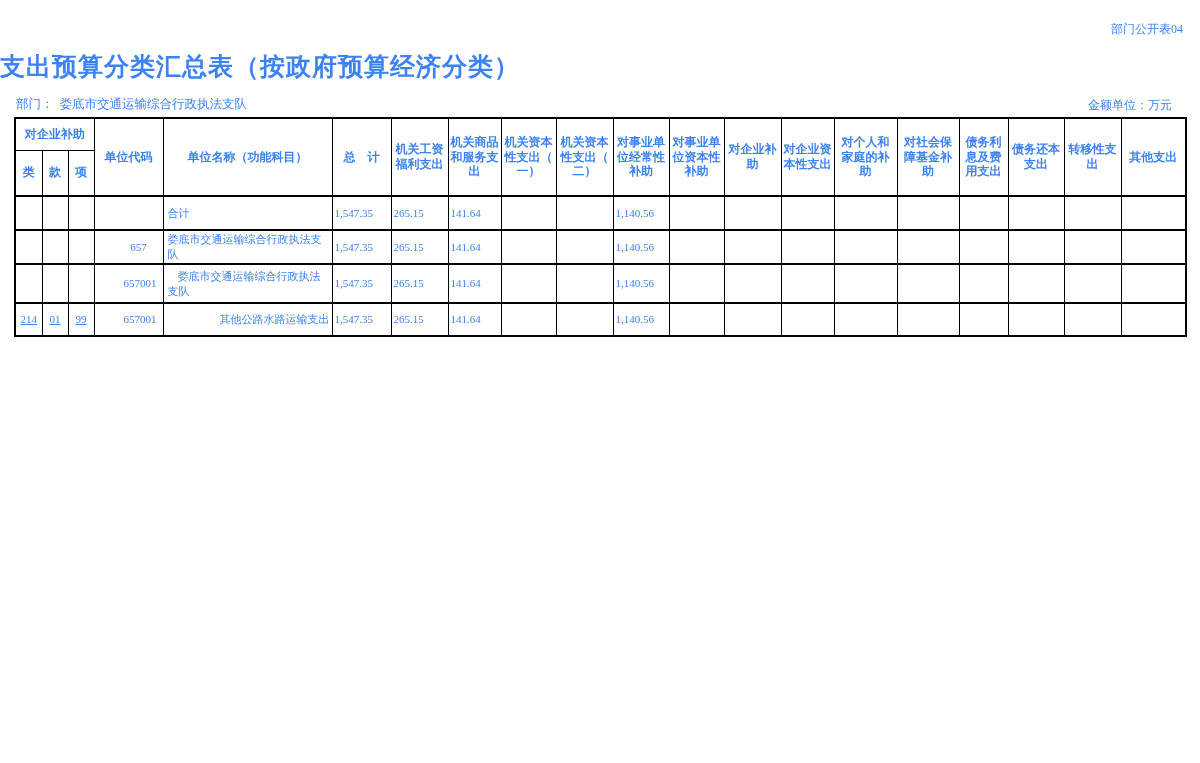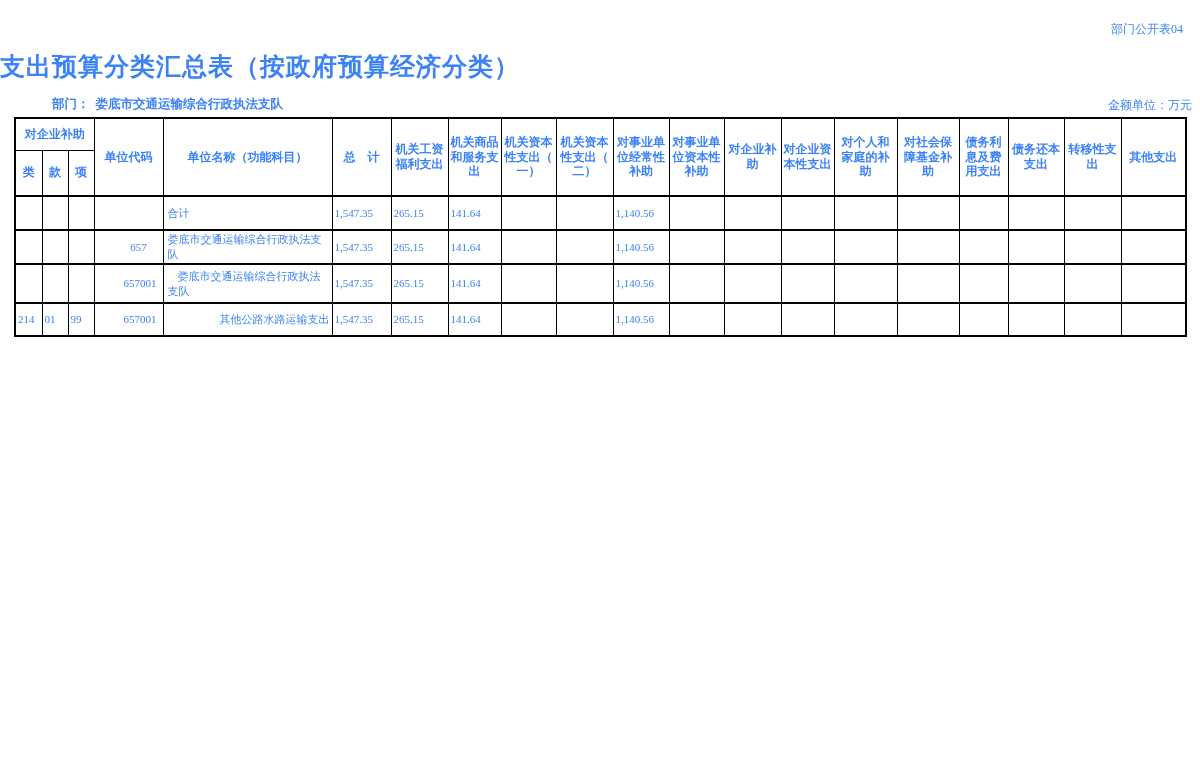--- a/index.html
+++ b/index.html
@@ -1,40 +1,40 @@
 <!DOCTYPE html>
 <html><head>
 <meta charset="utf-8">
 <style>
   html,body{margin:0;padding:0;background:#fff;}
   .page{position:relative;width:1200px;height:763px;background:#ffffff;overflow:hidden;
         font-family:"Liberation Serif","DejaVu Serif",serif;color:#3b82f6;}
   .corner-label{position:absolute;top:21px;right:17px;font-size:12px;}
   .page-title{position:absolute;top:50px;left:0;width:100%;text-align:left;
         font-size:25px;font-weight:bold;letter-spacing:1px;}
-  .meta-left{position:absolute;top:96px;left:16px;font-size:12.5px;font-weight:bold;
-        font-family:"DejaVu Sans","Liberation Sans",sans-serif;margin-left:36px;}
+  .meta-left{position:absolute;top:96px;left:16px;font-size:12.5px;font-weight:normal;
+        font-family:"DejaVu Sans","Liberation Sans",sans-serif;}
   .meta-left .dept-value{margin-left:6px;}
-  .meta-right{position:absolute;top:97px;right:8px;font-size:12px;}
+  .meta-right{position:absolute;top:97px;right:28px;font-size:12px;}
 
   table.budget{position:absolute;left:14px;top:117px;width:1171px;
         border-collapse:collapse;table-layout:fixed;border:2px solid #000;}
   th{font-family:"DejaVu Sans","Liberation Sans",sans-serif;font-weight:bold;font-size:12px;
      line-height:1.22;padding:0 2px;text-align:center;vertical-align:middle;
      word-break:break-all;line-break:anywhere;border:1px solid #000;}
   td{font-size:11px;padding:0 2px;vertical-align:middle;line-height:1.35;
      border:1px solid #000;border-top-width:2px;border-bottom-width:2px;
      word-break:break-all;line-break:anywhere;}
   tr.hA{height:32px;}
   tr.hB{height:46px;}
   tr.r0,tr.r1{height:34px;}
   tr.r2{height:39px;}
   tr.r3{height:33px;}
   .c-num{text-align:left;padding-right:4px;font-family:"Liberation Serif","DejaVu Serif",serif;}
-  .c-center{text-align:left;}
+  .c-center{text-align:center;text-decoration:underline;}
   .c-code-l{text-align:center;padding-left:22px;}
   .c-code-r{text-align:right;padding-right:6px;}
   .c-name{text-align:left;padding-left:4px;}
   .c-name.ind{text-indent:10px;}
   .c-name.cen{text-align:right;padding-left:0;}
 </style>
 </head>
 <body>
 
 <div class="page">

